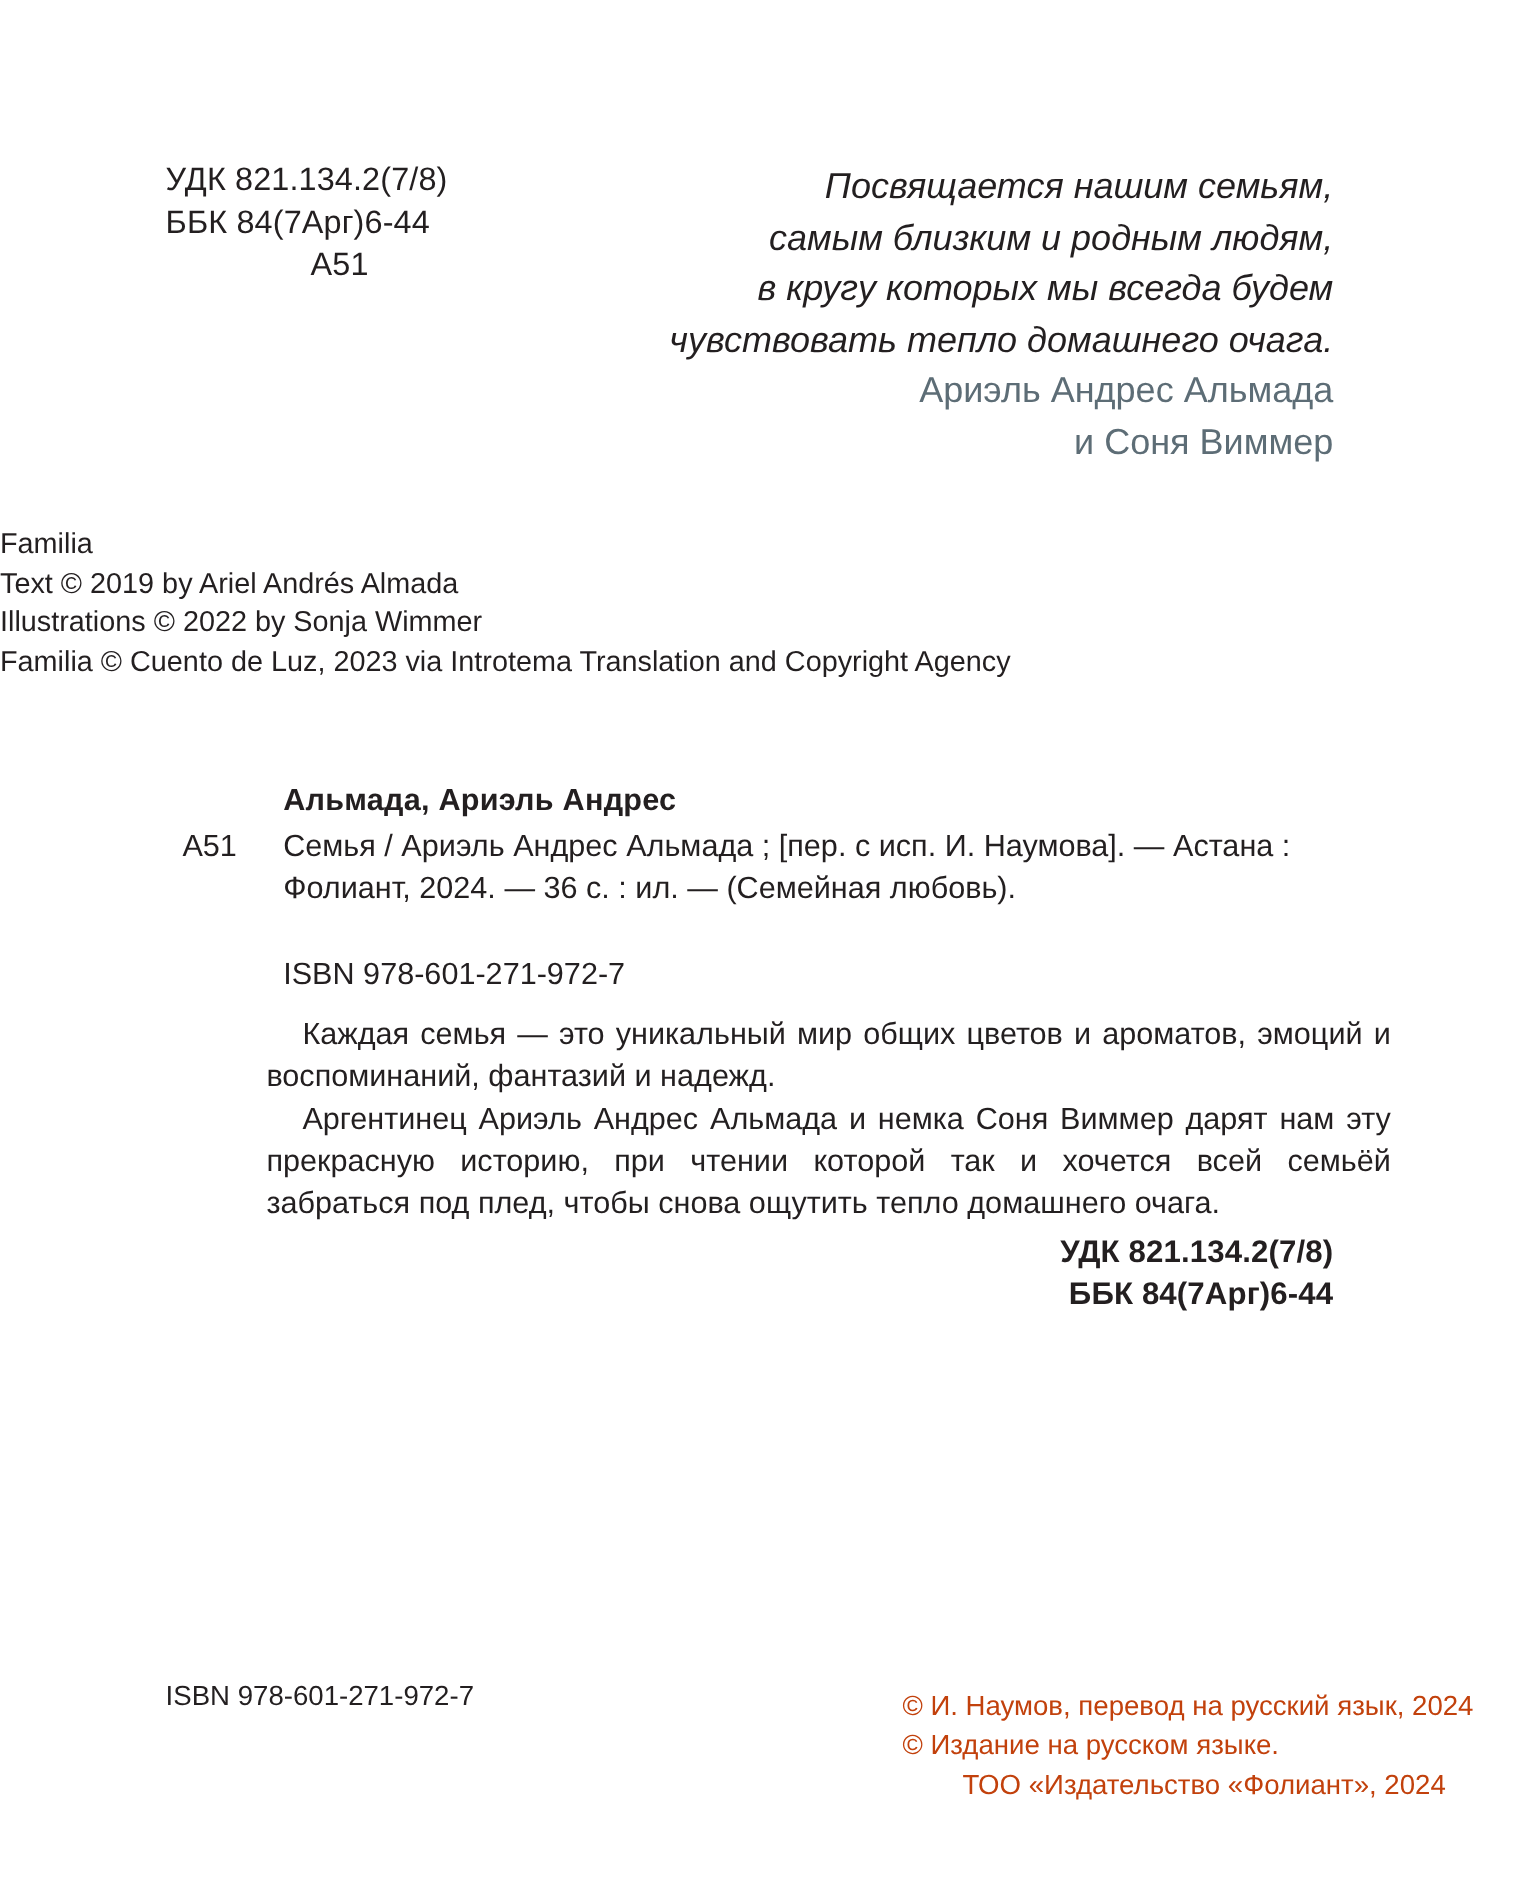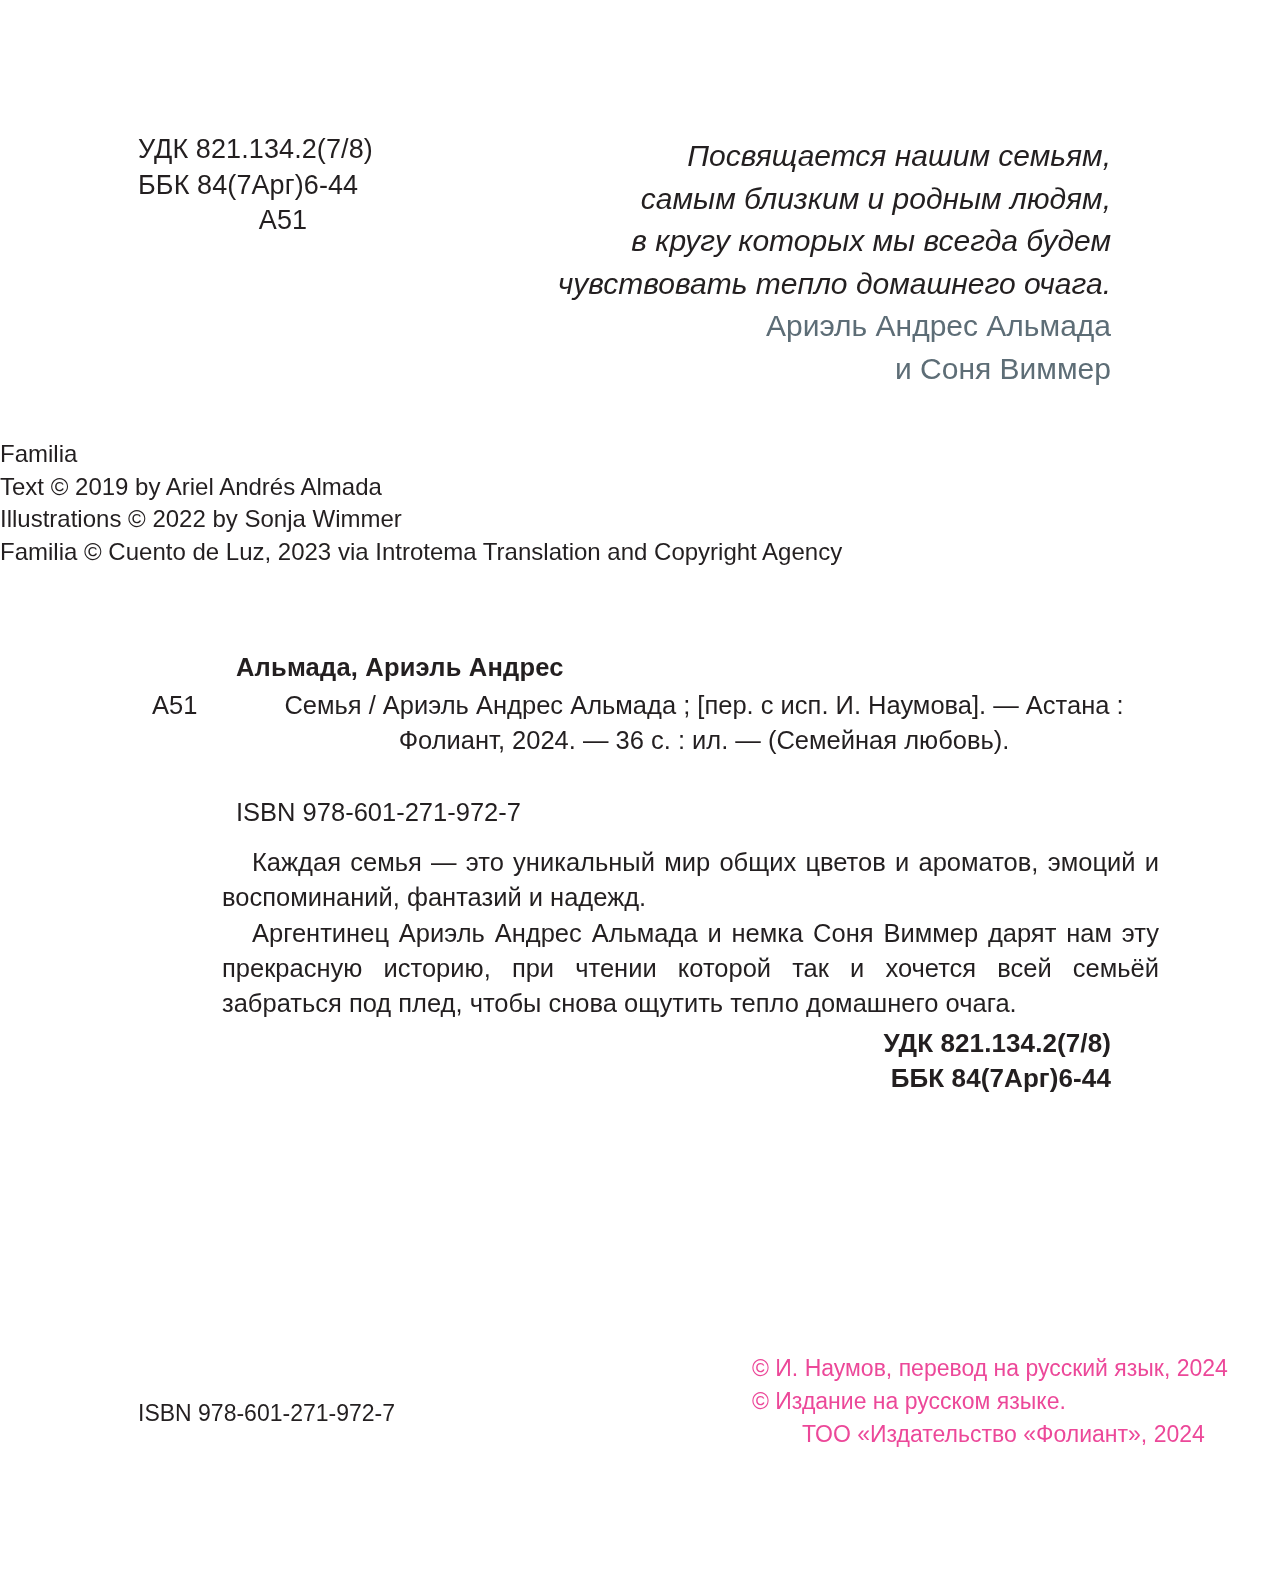--- a/index.html
+++ b/index.html
@@ -92,21 +92,20 @@
   }
   .cip-sigla {
     position: absolute;
     left: 0;
     top: 0;
     width: 74px;
   }
   .cip-desc {
     margin-left: 84px;
     text-indent: 0;
-    text-align: center;
   }
   .cip-isbn {
     margin-left: 84px;
     margin-top: 36px;
   }
 
   
   .annotation {
     position: absolute;
     left: 222px;
@@ -141,24 +140,24 @@
     position: absolute;
     left: 138px;
     top: 1400px;
     font-size: 23px;
     color: #231f20;
     white-space: nowrap;
   }
   .footer-rights {
     position: absolute;
     left: 752px;
-    top: 1352px;
+    top: 1405px;
     font-size: 23px;
     line-height: 1.43;
-    color: #ec4899;
+    color: #c2410c;
   }
   .footer-rights .fr-line { display: block; white-space: nowrap; }
   .footer-rights .fr-indent { padding-left: 27px; text-align: center; }
 </style>
 </head>
 <body>
 
 <div class="page">
 
   <div class="udk-top">

